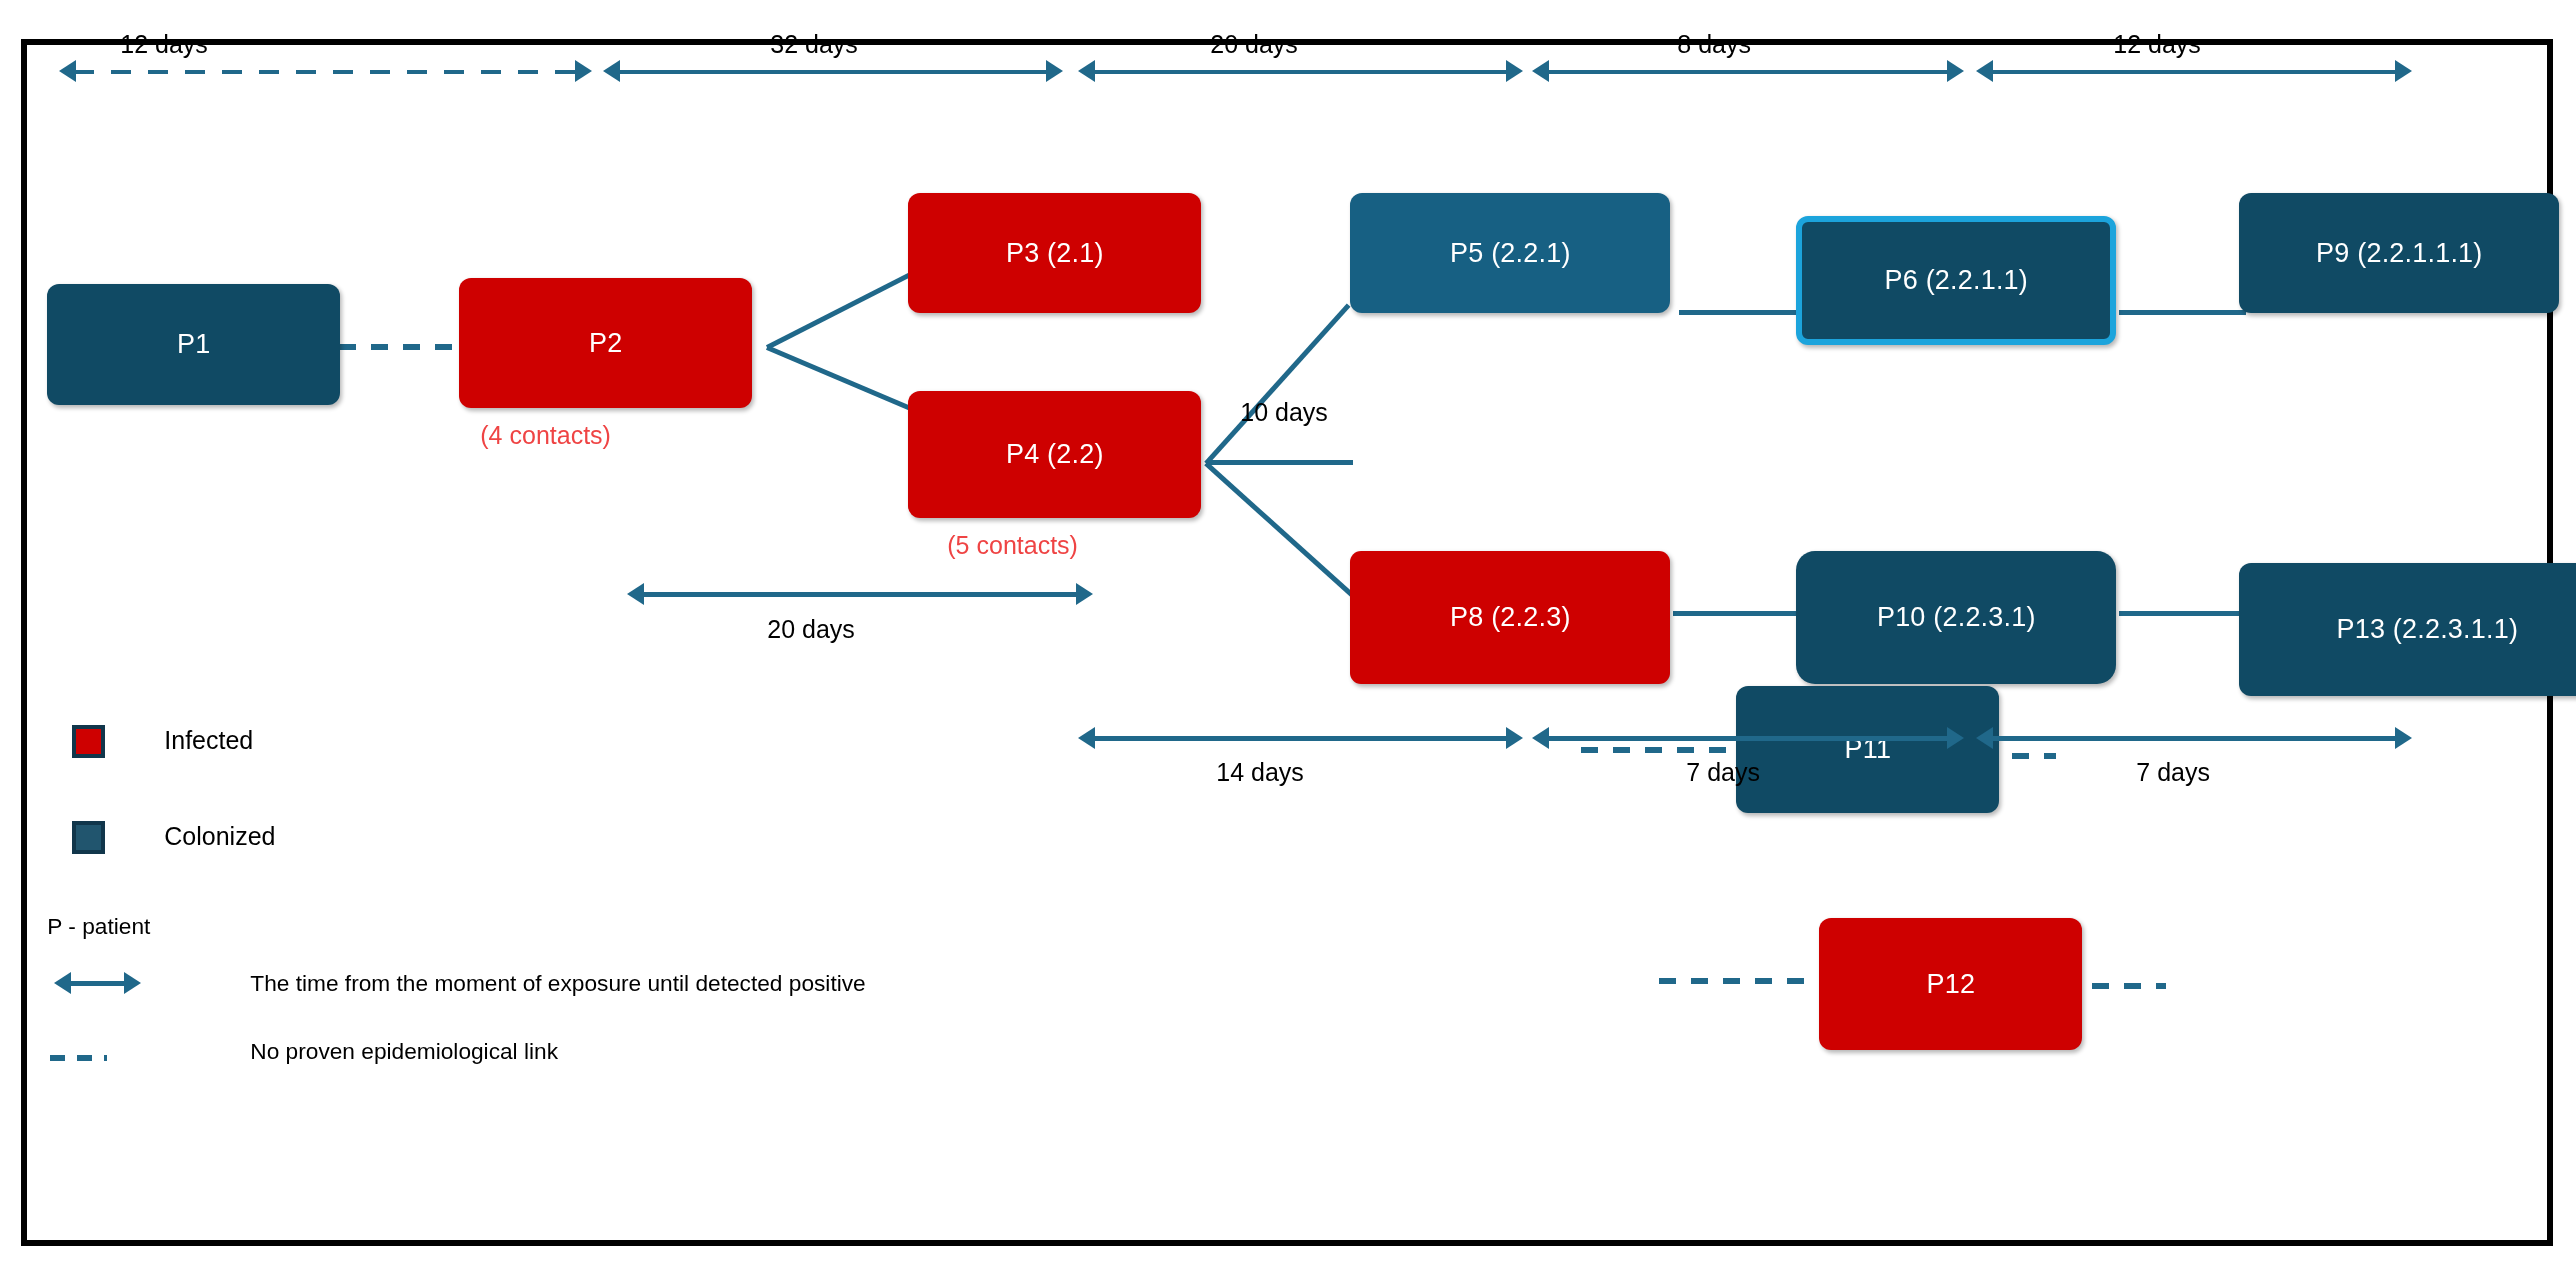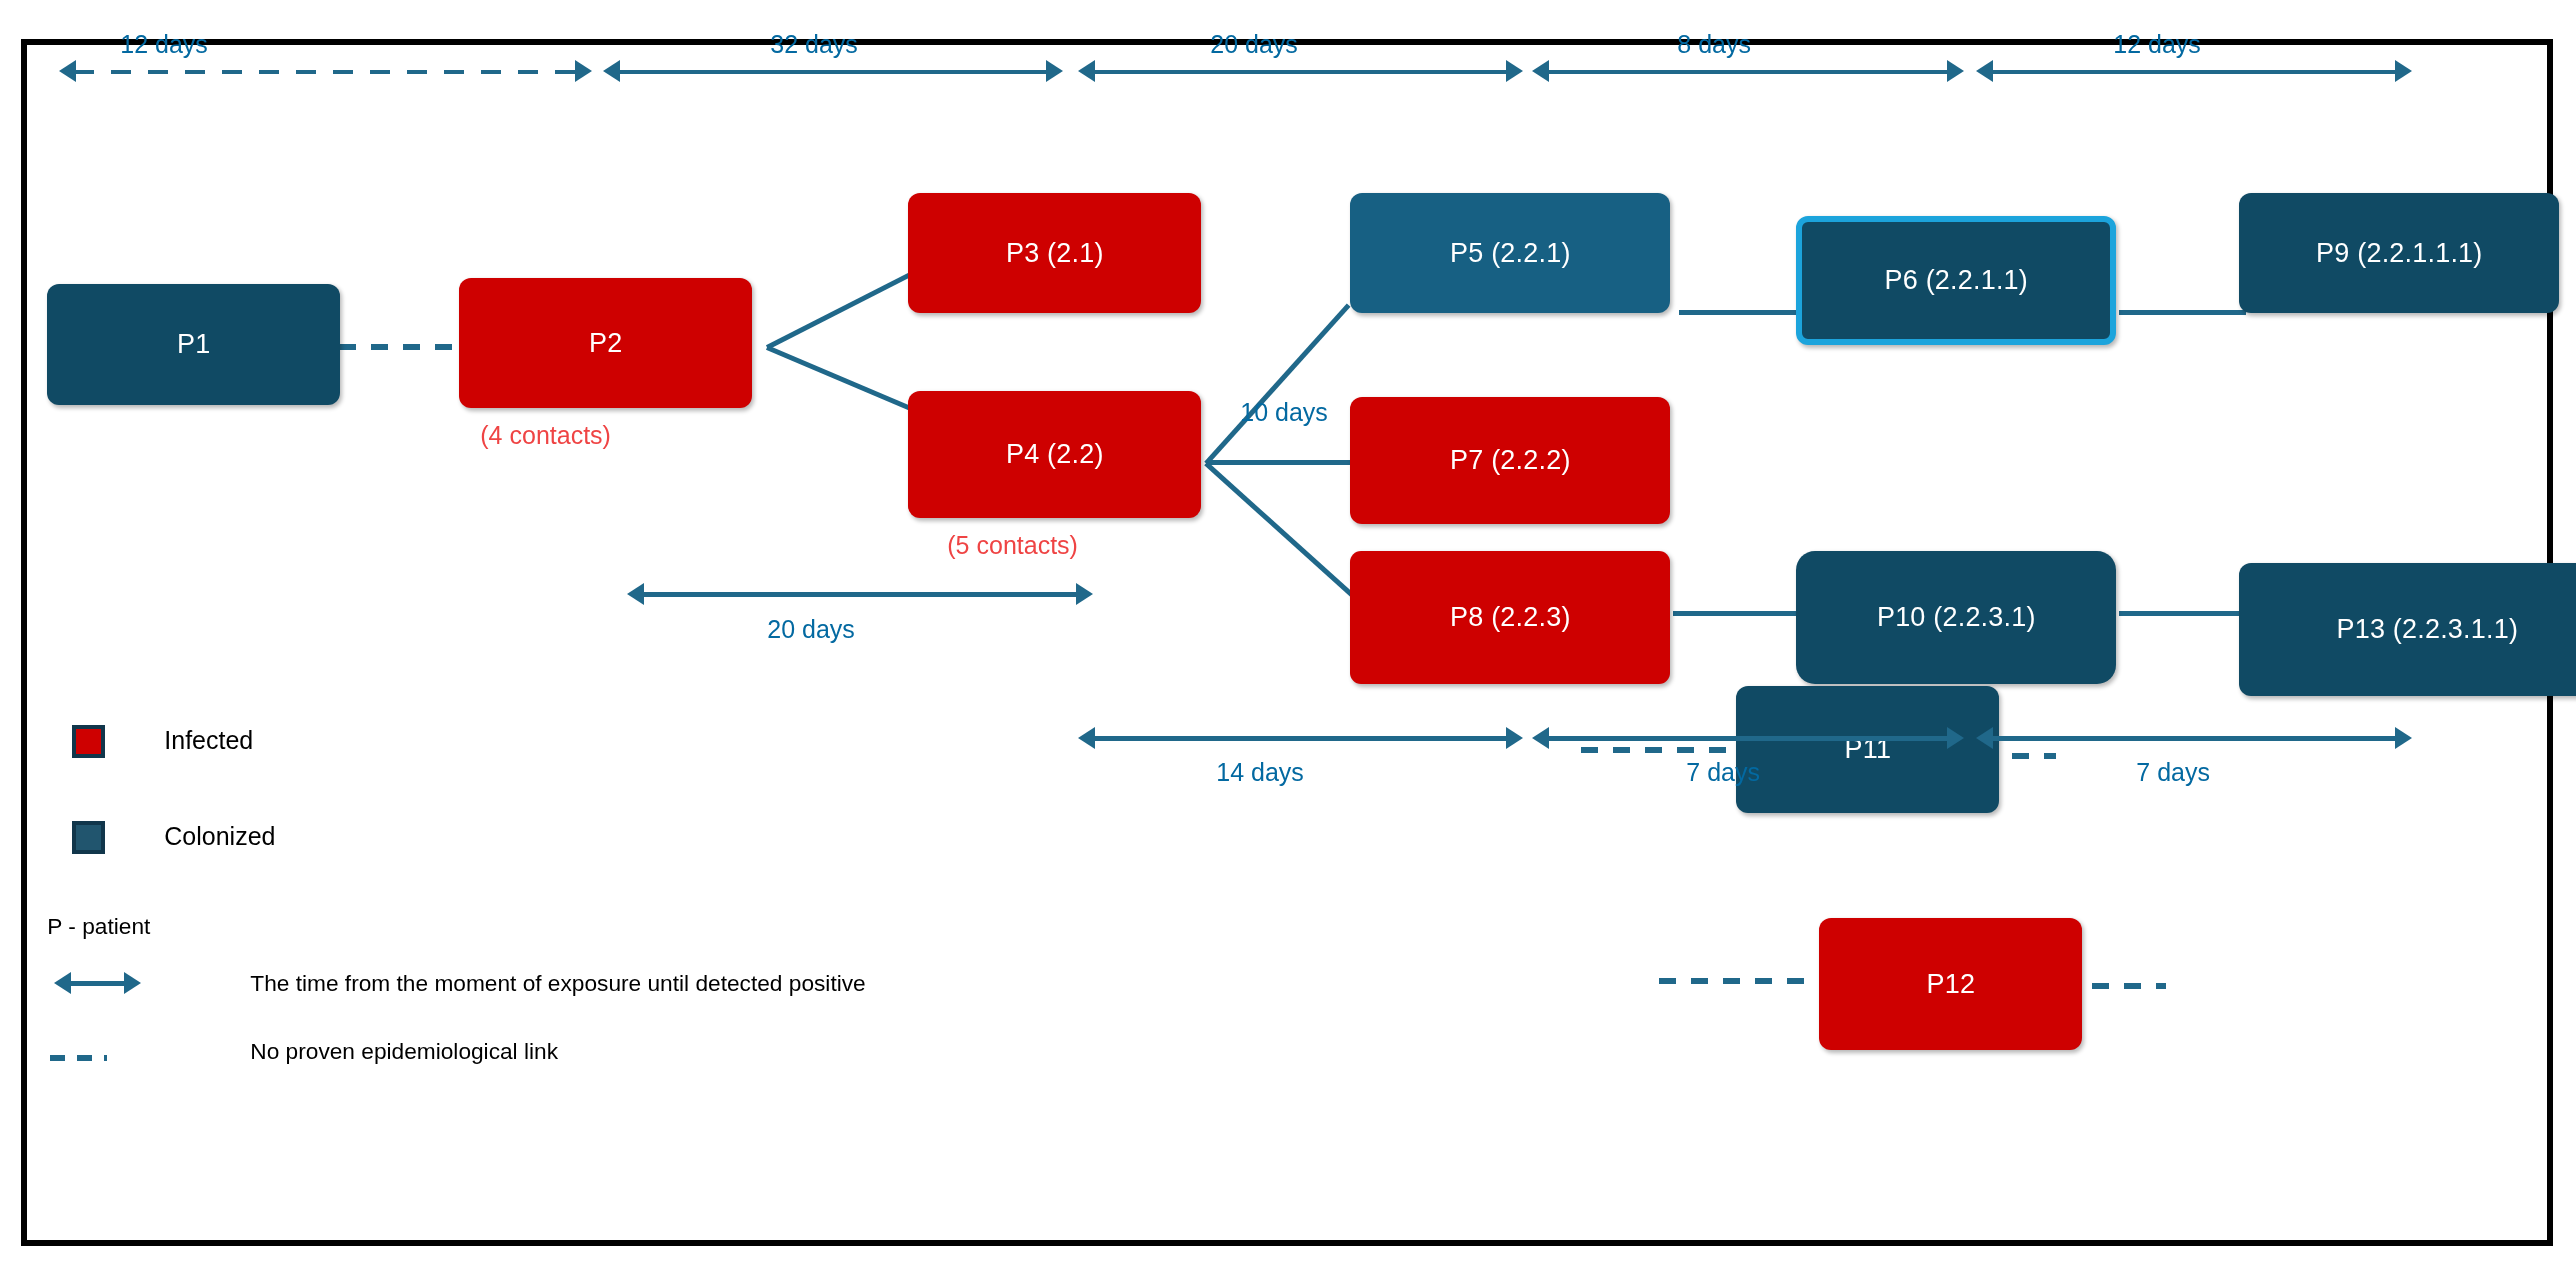--- a/index.html
+++ b/index.html
@@ -9,21 +9,21 @@
 
   .node{position:absolute;border-radius:12px;display:flex;align-items:center;justify-content:center;
         color:#fff;font-size:27px;letter-spacing:0.2px;box-sizing:border-box;
         box-shadow:2px 2.7px 4.7px rgba(0,0,0,.28);}
   .node.infected{background:#CE0000;}
   .node.colonized{background:#104A64;}
   .node.colonized-light{background:#176083;}
   .node.highlight{border:6px solid #1CA4DC;margin-top:28px;}
 
   .note{position:absolute;font-size:25px;color:#ef4444;white-space:nowrap;}
-  .dayslbl{position:absolute;font-size:25px;color:#0369a1;white-space:nowrap;}
+  .dayslbl{position:absolute;font-size:25px;color:#000000;white-space:nowrap;}
 
   
   .hline{position:absolute;height:4.7px;background:#20688A;}
   .dash{position:absolute;height:6px;
         background-image:linear-gradient(to right,#20688A 0 17.3px,transparent 17.3px 32px);
         background-size:32px 6px;background-repeat:repeat-x;}
   .diag{position:absolute;height:4.7px;background:#20688A;transform-origin:0 50%;}
 
   
   .arrow{position:absolute;height:27px;}
@@ -133,23 +133,20 @@
     </div>
 
     <div class="node colonized highlight" style="left:1769px;top:143px;width:320px;height:129px;">
       <span>P6 (2.2.1.1)</span>
     </div>
 
     <div class="node colonized" style="left:2212px;top:148px;width:320px;height:120px;">
       <span>P9 (2.2.1.1.1)</span>
     </div>
 
-    <div class="node infected" style="left:1323px;top:352px;width:320px;height:127px;">
-      <span>P7 (2.2.2)</span>
-    </div>
 
     <div class="node infected" style="left:1323px;top:506px;width:320px;height:133px;border-radius:11px;">
       <span>P8 (2.2.3)</span>
     </div>
 
     <div class="node colonized" style="left:1769px;top:506px;width:320px;height:133px;border-radius:19px;">
       <span>P10 (2.2.3.1)</span>
     </div>
 
     <div class="node colonized" style="left:2212px;top:518px;width:376px;height:133px;justify-content:center;">

